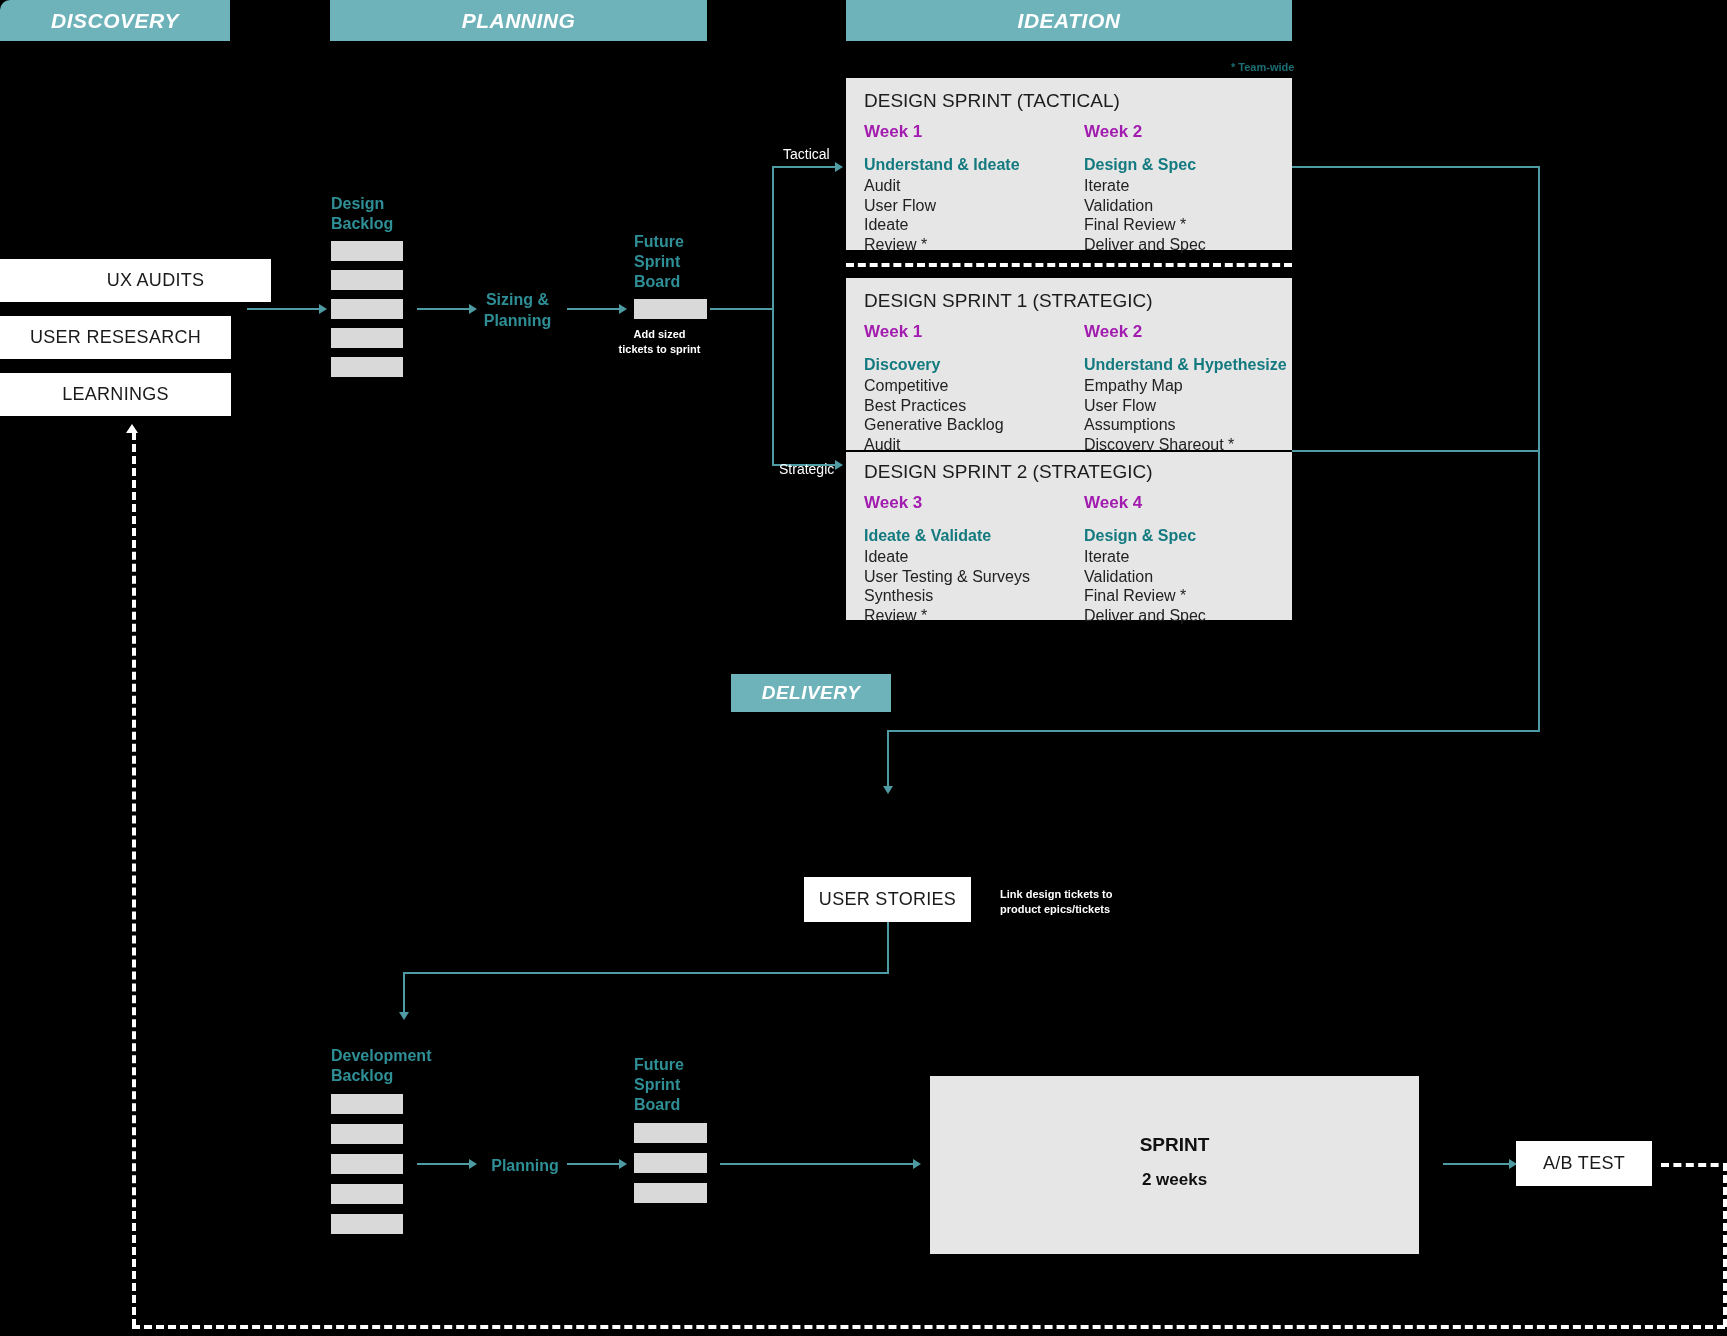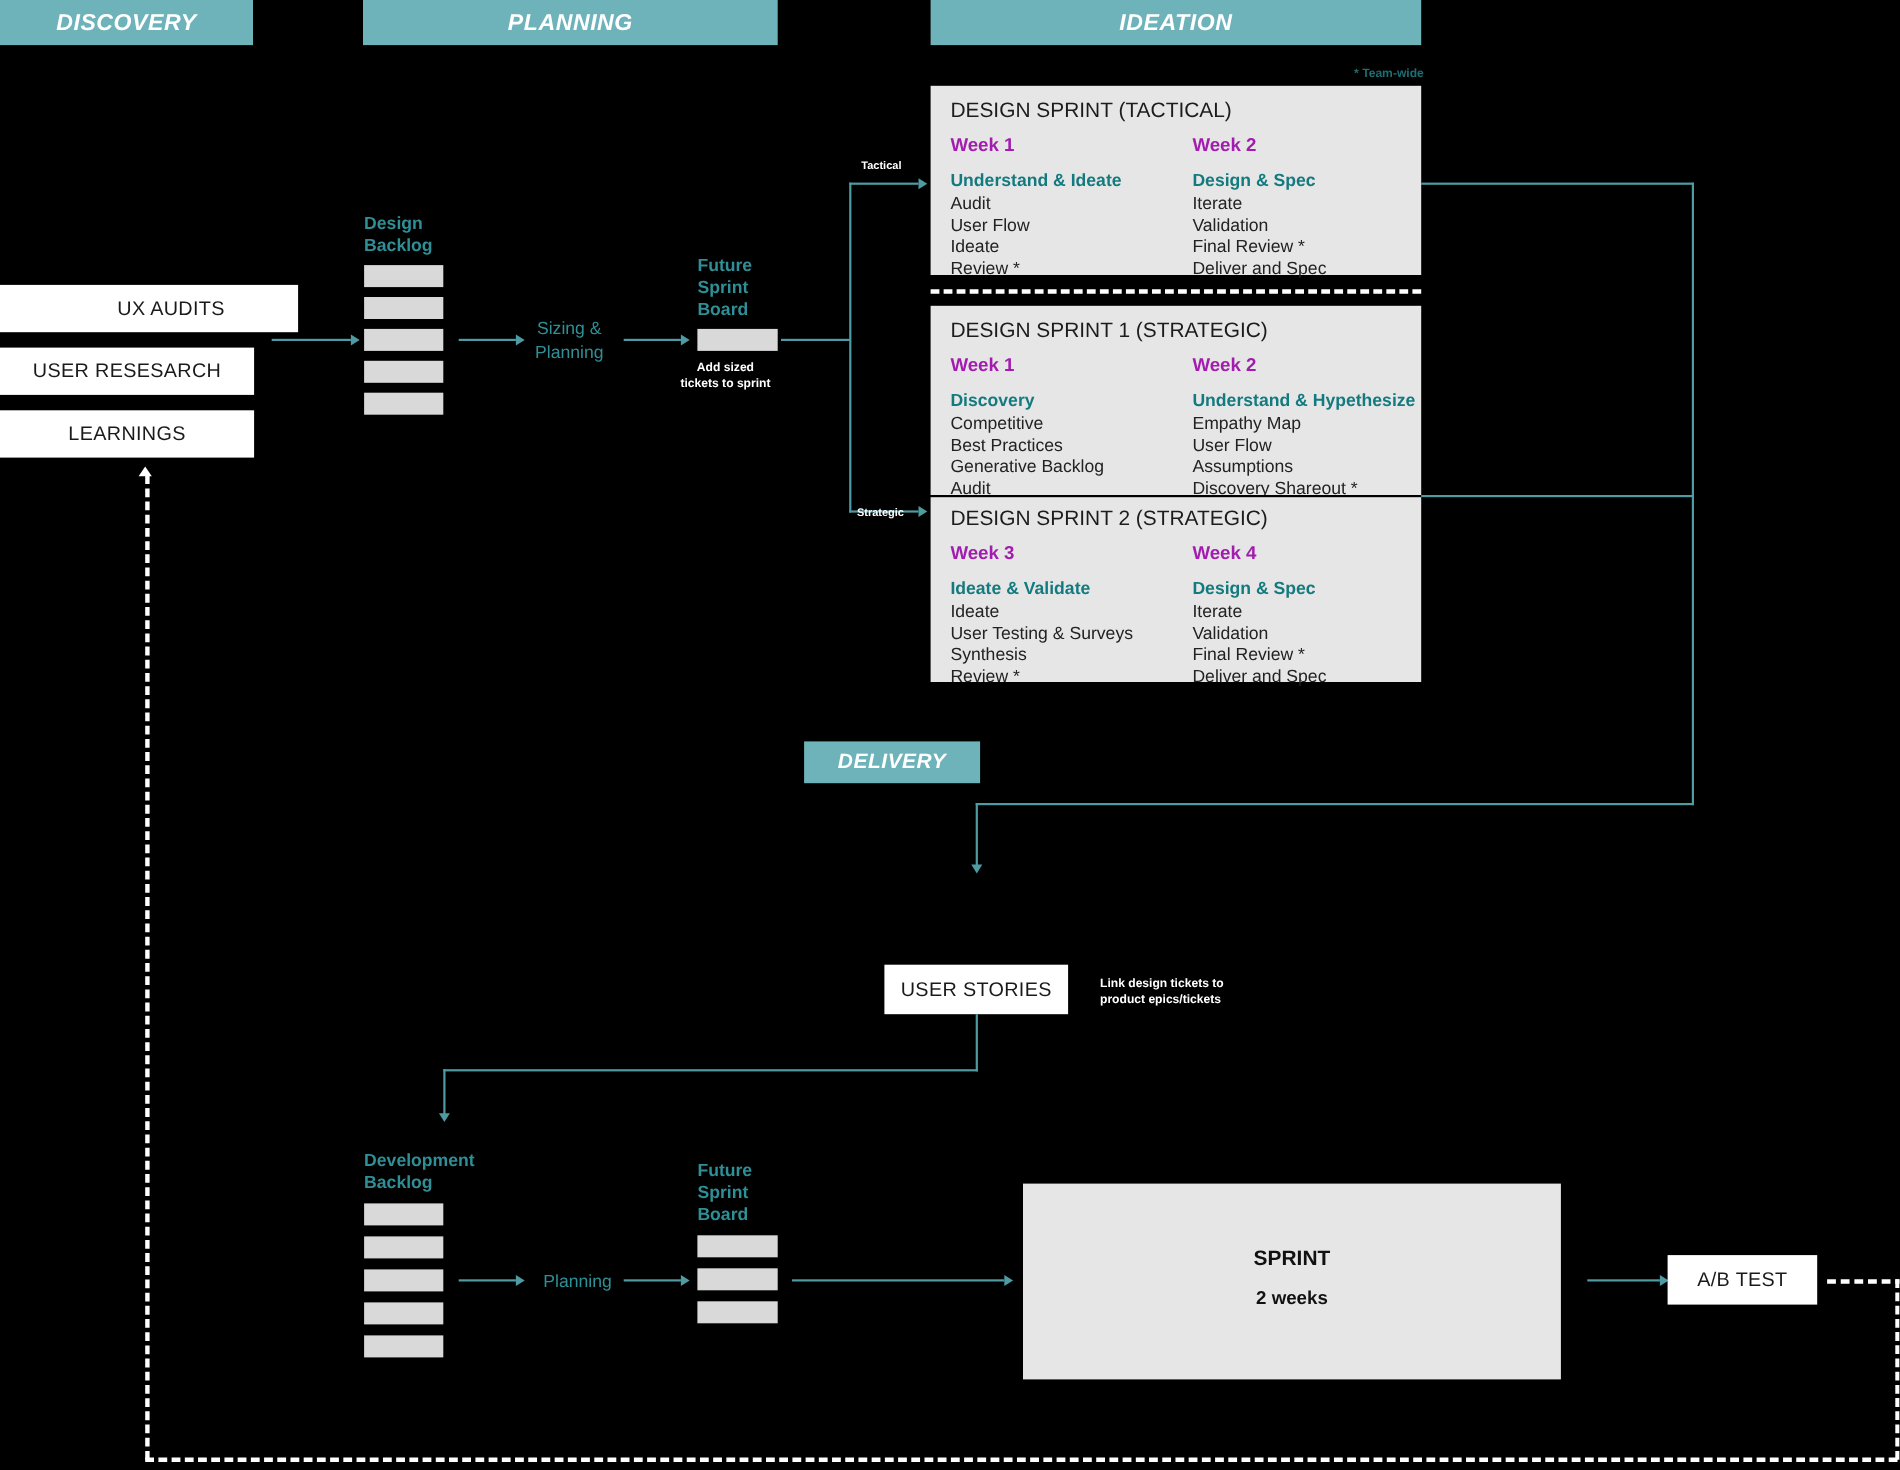--- a/index.html
+++ b/index.html
@@ -5,20 +5,21 @@
   html,body{margin:0;padding:0;background:#000;}
   body{
     font-family:"Liberation Sans","DejaVu Sans",sans-serif;
     -webkit-font-smoothing:antialiased;
   }
   .stage{
     position:relative;
     width:1727px;height:1336px;
     background:#000;
     overflow:hidden;
+    border-radius:10px;
   }
 
   
   .phase{
     position:absolute;
     background:#6FB3BA;
     color:#ffffff;
     font-style:italic;
     font-weight:bold;
     letter-spacing:.5px;
@@ -72,39 +73,39 @@
     color:#2F8F96;
     font-weight:bold;
     font-size:16px;
     line-height:20px;
   }
 
   
   .teal-head{
     position:absolute;
     color:#2F8F96;
-    font-weight:normal;
+    font-weight:bold;
     font-size:16px;
     line-height:21px;
     text-align:center;
   }
   .wh-note{
     position:absolute;
     color:#ffffff;
     font-weight:bold;
     font-size:11px;
     line-height:14.5px;
     text-align:center;
   }
   .wh-note.left{text-align:left;}
   .edge-lbl{
     position:absolute;
     color:#ffffff;
-    font-weight:bold;
-    font-size:10px;
+    font-weight:normal;
+    font-size:14px;
     text-align:center;
   }
   .teamwide{
     position:absolute;
     color:#1C6E74;
     font-weight:bold;
     font-size:11px;
   }
 
   

